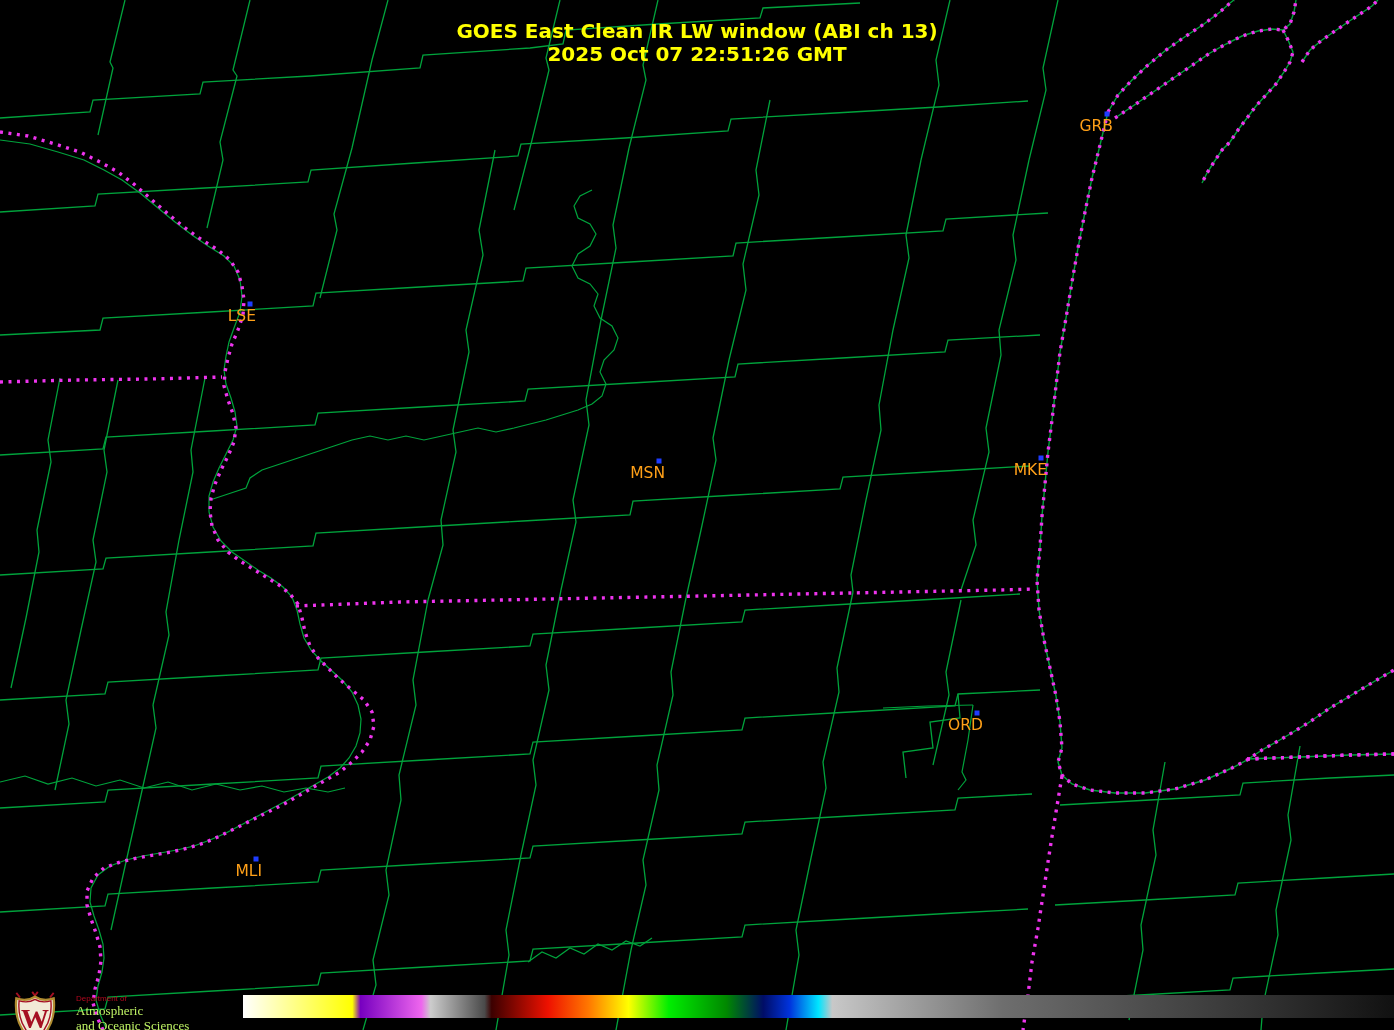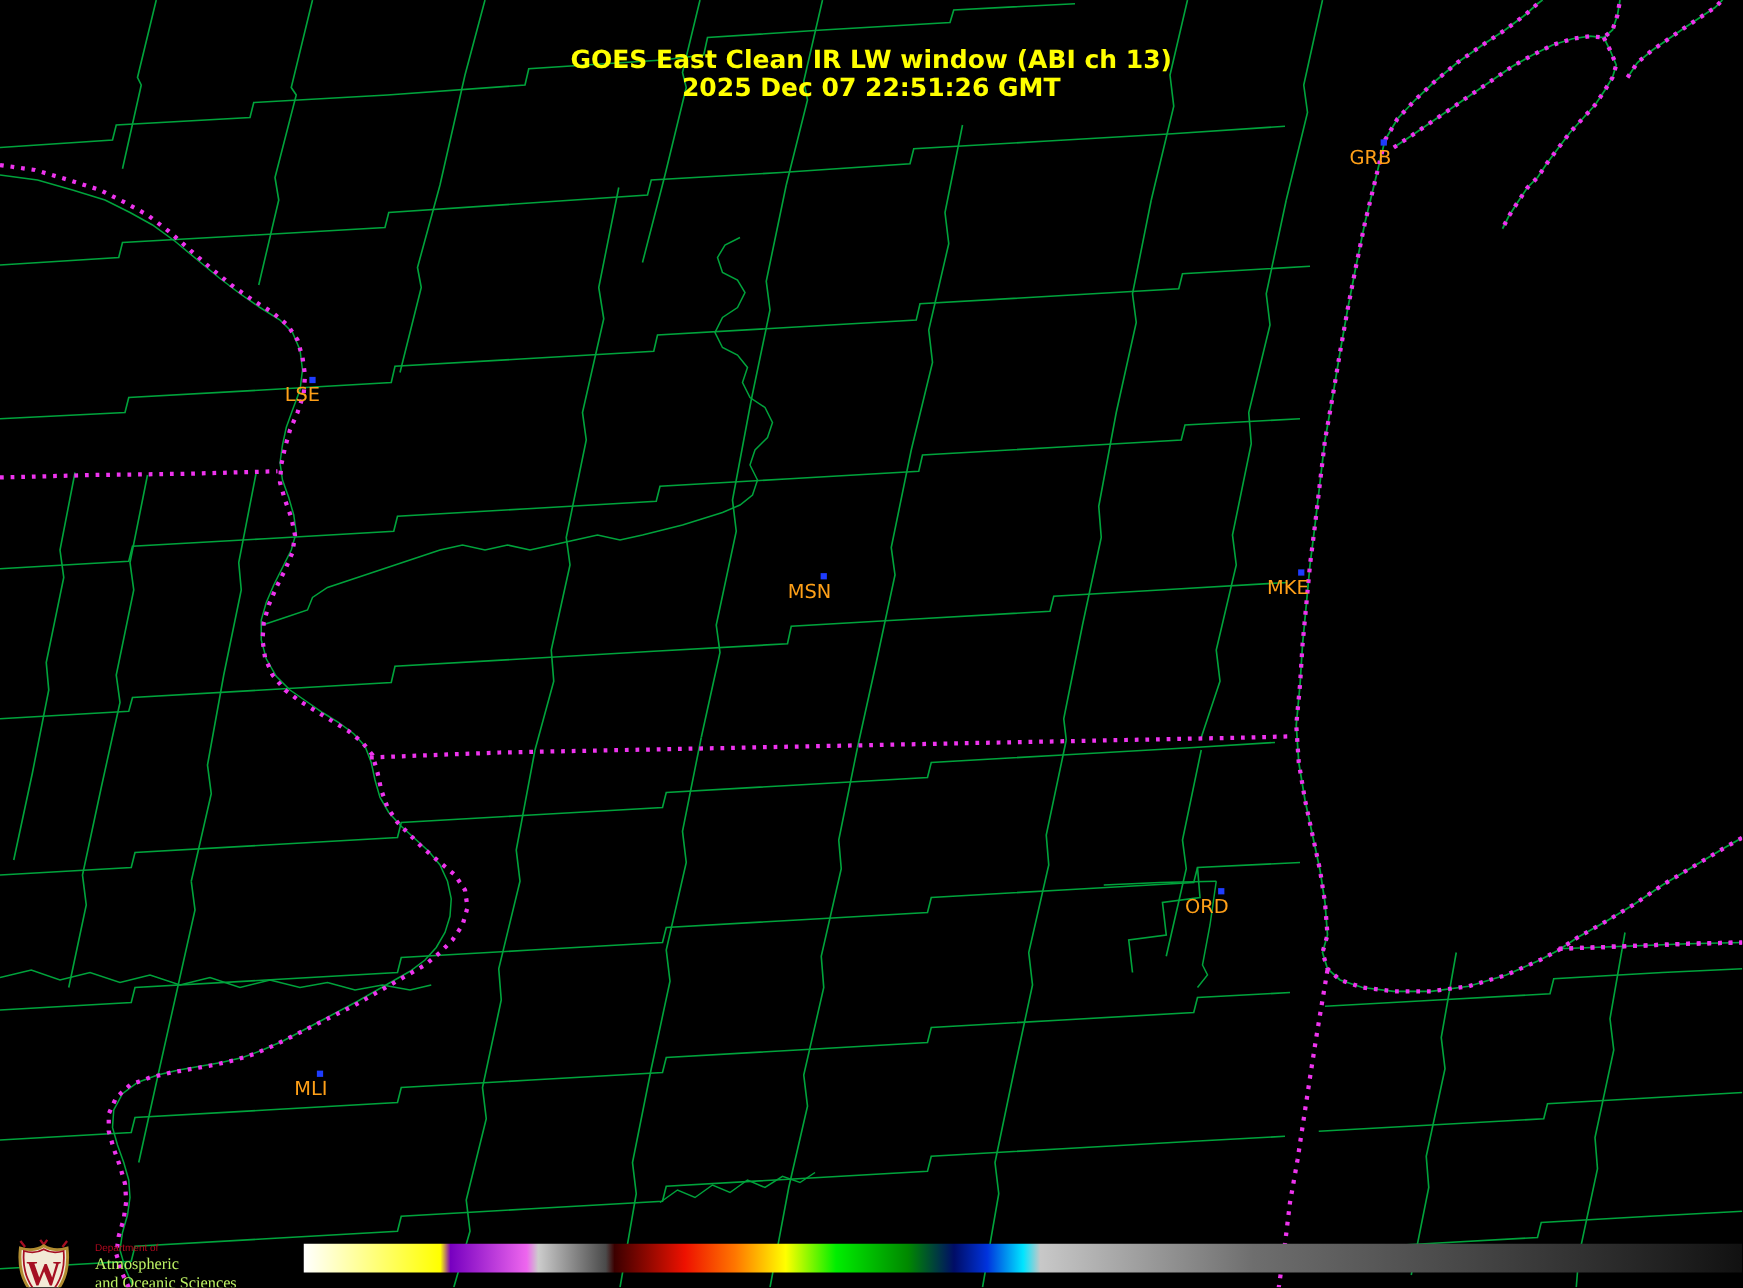--- a/index.html
+++ b/index.html
@@ -4,21 +4,21 @@
 <style>
   html,body{margin:0;padding:0;background:#000;}
   #canvas{position:relative;width:1394px;height:1030px;background:#000;overflow:hidden;
           font-family:"DejaVu Sans",sans-serif;}
   #map-svg{position:absolute;left:0;top:0;}
   .county{fill:none;stroke:#00a33c;stroke-width:1.3;}
   .shore{fill:none;stroke:#00a33c;stroke-width:1.4;}
   .river{fill:none;stroke:#00a33c;stroke-width:1.2;}
   .dots{fill:none;stroke:#ee34ee;stroke-width:3.4;stroke-dasharray:3 5.5;}
   .station-label{fill:#ffa018;font-size:15.5px;font-family:"DejaVu Sans",sans-serif;}
-  #title-block{position:absolute;left:0;top:36px;width:100%;text-align:center;
+  #title-block{position:absolute;left:0;top:20px;width:100%;text-align:center;
                color:#ffff00;font-weight:bold;font-size:20px;line-height:23px;}
   #colorbar{position:absolute;left:243px;top:995px;width:1151px;height:23px;}
   #logo{position:absolute;left:6px;top:991px;display:flex;align-items:flex-start;}
   #crest{width:58px;height:56px;}
   #logo-text{margin-left:12px;color:#c5head;}
   .logo-small{display:block;color:#b5081f;font-family:Liberation Sans, sans-serif;
               font-size:8px;line-height:8px;margin-top:4px;}
   .logo-line{display:block;color:#bef264;font-family:"Liberation Serif",serif;
              font-size:13px;line-height:15px;}
 </style>
@@ -108,21 +108,21 @@
         <text x="983" y="730" text-anchor="end" class="station-label">ORD</text>
       </g>
       <g>
         <rect x="253.5" y="856.5" width="5" height="5" fill="#1e3cff"></rect>
         <text x="262" y="876" text-anchor="end" class="station-label">MLI</text>
       </g>
     </svg>
 
   <div id="title-block">
     <div>GOES East Clean IR LW window (ABI ch 13)</div>
-    <div>2025 Dec 07  22:51:26 GMT</div>
+    <div>2025 Oct 07  22:51:26 GMT</div>
   </div>
 
   <div id="colorbar" style="background: linear-gradient(to right, rgb(255, 255, 255) 0%, rgb(255, 255, 0) 9.5%, rgb(119, 0, 192) 10.2%, rgb(238, 102, 238) 15.5%, rgb(204, 204, 204) 16.3%, rgb(74, 74, 74) 21%, rgb(60, 0, 0) 21.6%, rgb(238, 17, 0) 26.5%, rgb(255, 119, 0) 30%, rgb(255, 255, 0) 33.5%, rgb(0, 238, 0) 37%, rgb(0, 136, 0) 42%, rgb(0, 13, 102) 45.2%, rgb(0, 51, 221) 47.5%, rgb(0, 229, 255) 50%, rgb(200, 200, 200) 51.2%, rgb(110, 110, 110) 66%, rgb(46, 46, 46) 90%, rgb(17, 17, 17) 100%);"></div>
 
   <div id="logo">
     <svg id="crest" viewBox="0 0 60 60">
       <path d="M30,5 l-3,-4 M30,5 l3,-4 M14,7 l-4,-5 M46,7 l4,-5" stroke="#a50f22" stroke-width="2" fill="none"></path>
       <path d="M30,6 C36,10 44,10 50,8 C52,26 48,42 30,56 C12,42 8,26 10,8 C16,10 24,10 30,6 Z" fill="#f2ead6" stroke="#b08c30" stroke-width="2.5"></path>
       <path d="M30,9 C35,12 42,12 47,10.5 C48.5,26 45,40 30,52 C15,40 11.5,26 13,10.5 C18,12 25,12 30,9 Z" fill="none" stroke="#a50f22" stroke-width="1.5"></path>
       <text x="30" y="40" text-anchor="middle" font-family="Liberation Serif, serif" font-size="30" font-weight="bold" fill="#a50f22">W</text>

